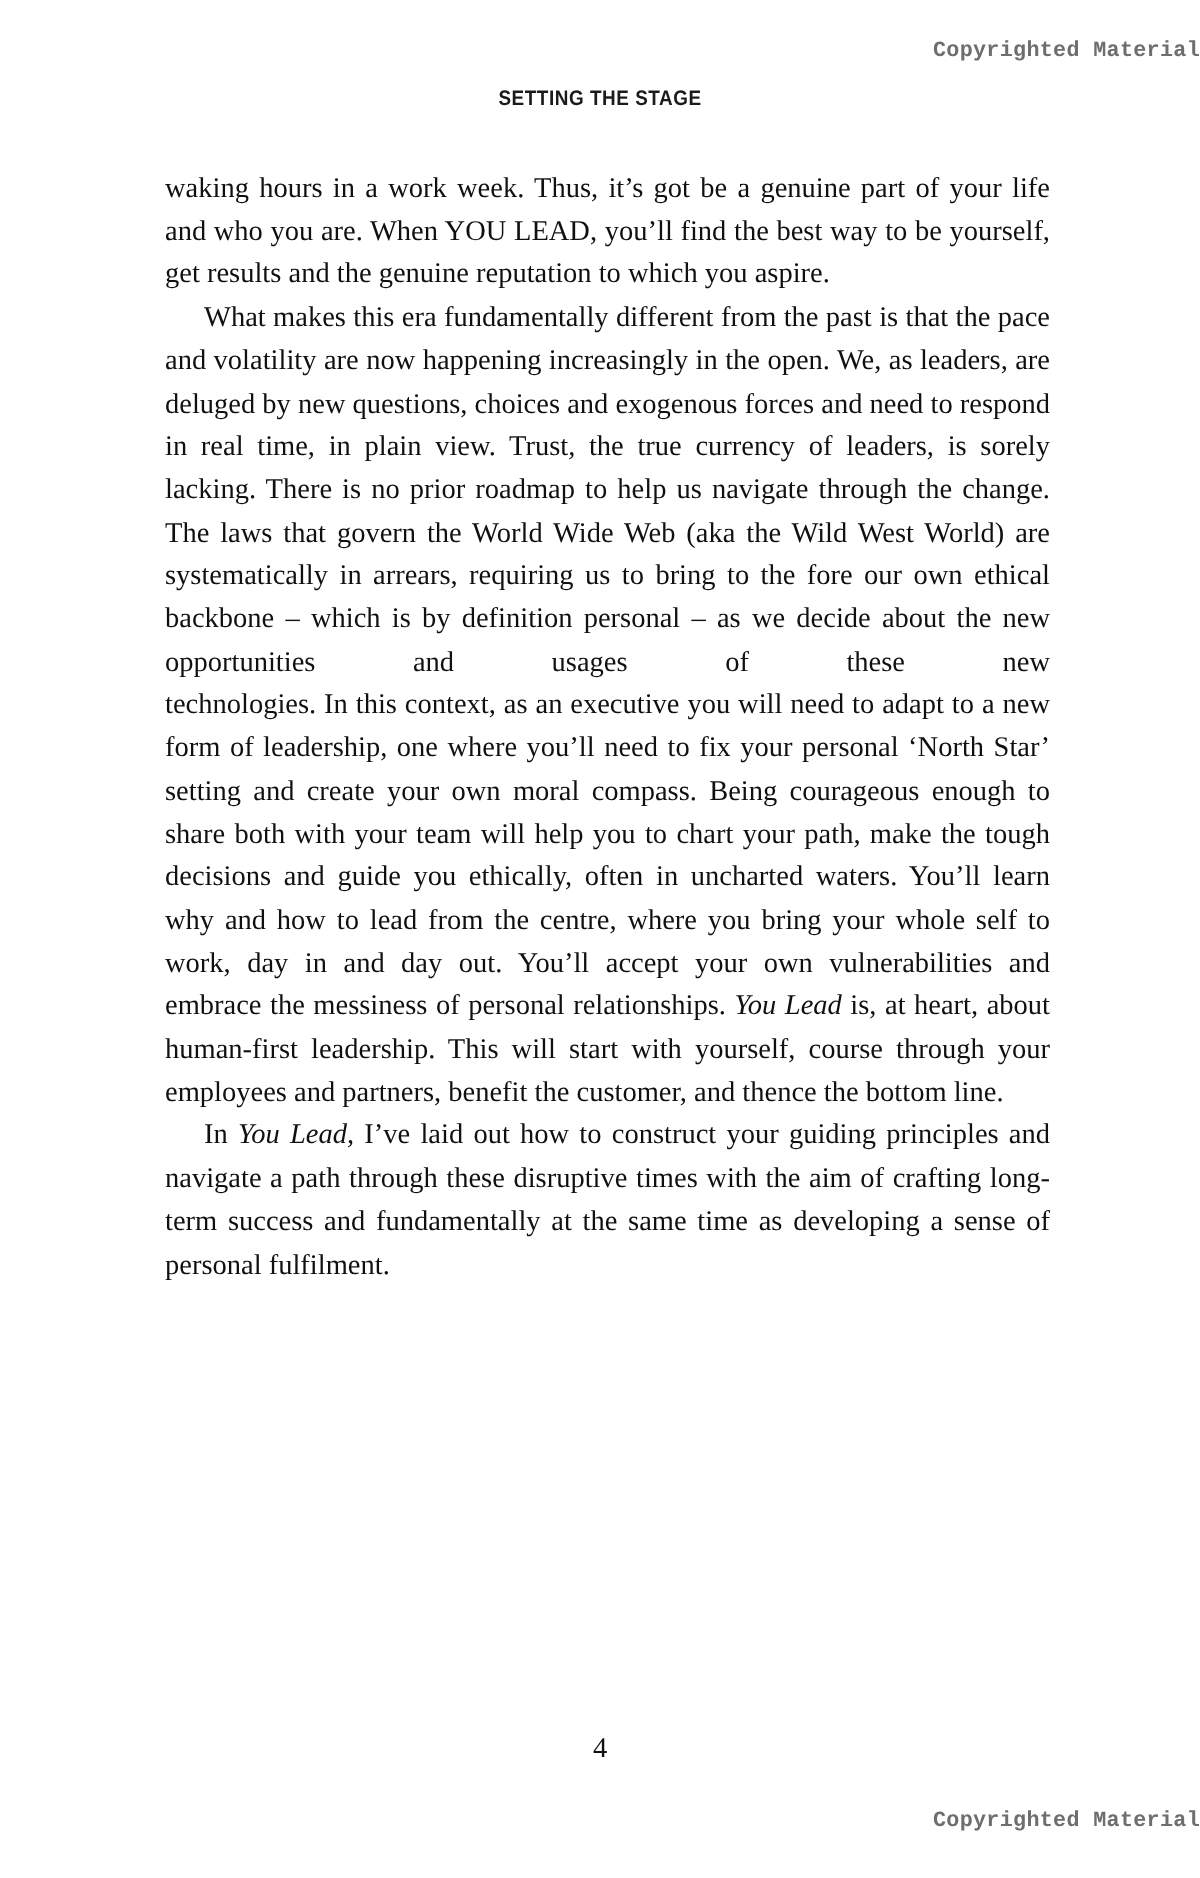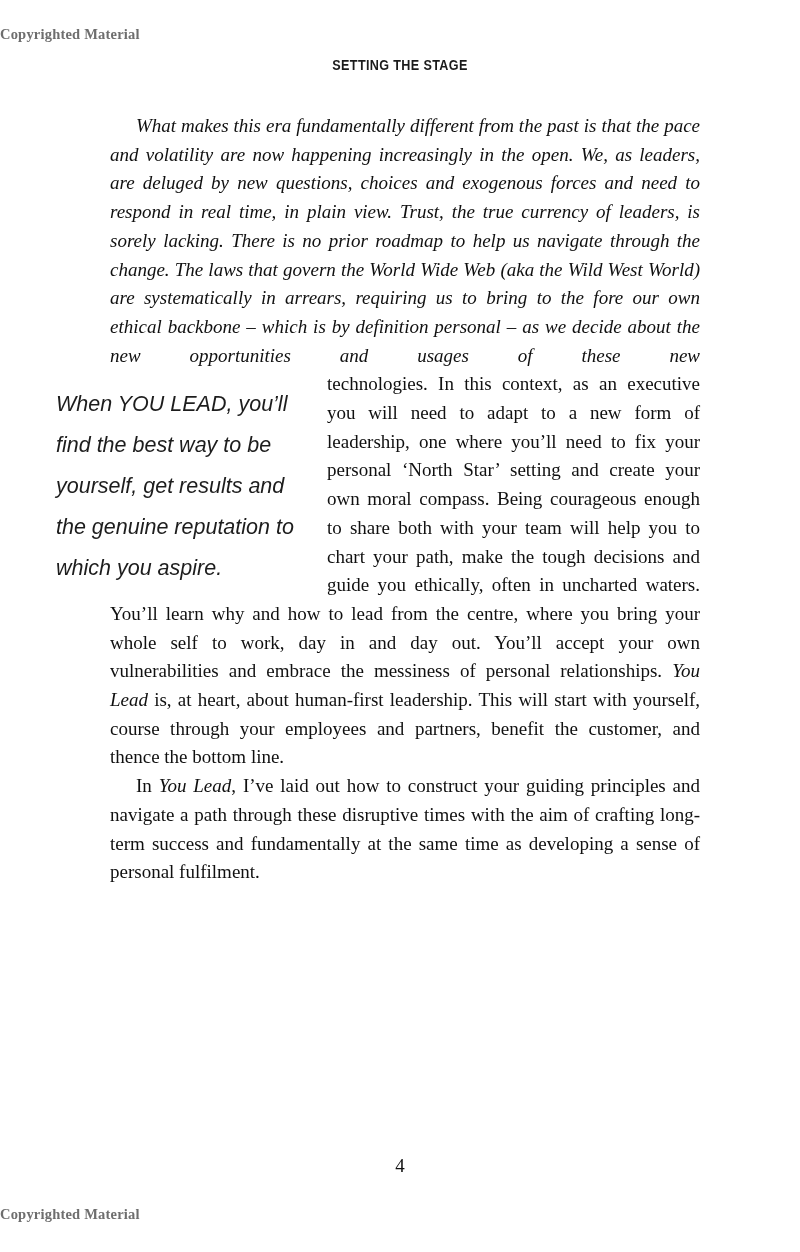--- a/index.html
+++ b/index.html
@@ -14,22 +14,22 @@
     background: #ffffff;
     overflow: hidden;
     font-family: "Liberation Serif", serif;
     -webkit-hyphens: auto;
     hyphens: auto;
   }
   .copyright {
     position: absolute;
     left: 0;
     right: 0;
-    text-align: left;
-    font-family: Liberation Serif, serif;
+    text-align: right;
+    font-family: Liberation Mono, monospace;
     font-weight: 700;
     font-size: 14.5px;
     color: #6e6e6e;
     letter-spacing: 0.2px;
   }
   .copyright--top { top: 26px; }
   .copyright--bottom { top: 1206px; }
   .running-head {
     position: absolute;
     top: 57px;
@@ -48,21 +48,21 @@
     top: 112px;
     left: 110px;
     width: 590px;
     font-size: 19px;
     line-height: 28.7px;
     color: #101010;
     text-align: justify;
   }
   .body-text p { margin: 0; }
   .indent { text-indent: 26px; }
-  .justify-last { text-align-last: justify; font-style: italic; }
+  .justify-last { text-align-last: justify; }
   .wrap-region::after { content: ""; display: block; clear: both; }
   .pullquote {
     float: left;
     width: 250px;
     margin: 14px 21px 6px -54px;
     font-family: "Liberation Sans", sans-serif;
     font-style: italic;
     font-size: 21.5px;
     line-height: 41px;
     color: #1d1d1d;
@@ -87,25 +87,25 @@
 <body>
 
 <div class="page">
 
   <div class="copyright copyright--top">Copyrighted Material</div>
 
   <div class="running-head">SETTING THE STAGE</div>
 
   <div class="body-text">
 
+    <p class="para">waking hours in a work week. Thus, it’s got be a genuine part of your life and who you are. When YOU LEAD, you’ll find the best way to be yourself, get results and the genuine reputation to which you aspire.</p>
 
     <p class="para indent justify-last">What makes this era fundamentally different from the past is that the pace and volatility are now happening increasingly in the open. We, as leaders, are deluged by new questions, choices and exogenous forces and need to respond in real time, in plain view. Trust, the true currency of leaders, is sorely lacking. There is no prior roadmap to help us navigate through the change. The laws that govern the World Wide Web (aka the Wild West World) are systematically in arrears, requiring us to bring to the fore our own ethical backbone – which is by definition personal – as we decide about the new opportunities and usages of these new</p>
 
     <div class="wrap-region">
-      <div class="pullquote">When YOU LEAD, you’ll find the best way to be yourself, get results and the genuine reputation to which you aspire.</div>
       <p class="para"><span>technologies. In this context, as an executive you will need to adapt to a new form of leadership, one where you’ll need to fix your personal ‘North Star’ setting and create your own moral compass. Being courageous enough to share both with your team will help you to chart your path, make the tough decisions and guide you ethically, often in uncharted waters. You’ll learn why and how to lead from the centre, where you bring your whole self to work, day in and day out. You’ll accept your own vulnerabilities and embrace the messiness of personal relationships. </span><span class="italic">You Lead</span><span> is, at heart, about human-first leadership. This will start with yourself, course through your employees and partners, benefit the customer, and thence the bottom line.</span></p>
     </div>
 
     <p class="para indent"><span>In </span><span class="italic">You Lead</span><span>, I’ve laid out how to construct your guiding principles and navigate a path through these disruptive times with the aim of crafting long-term success and fundamentally at the same time as developing a sense of personal fulfilment.</span></p>
 
   </div>
 
   <div class="folio">4</div>
 
   <div class="copyright copyright--bottom">Copyrighted Material</div>

